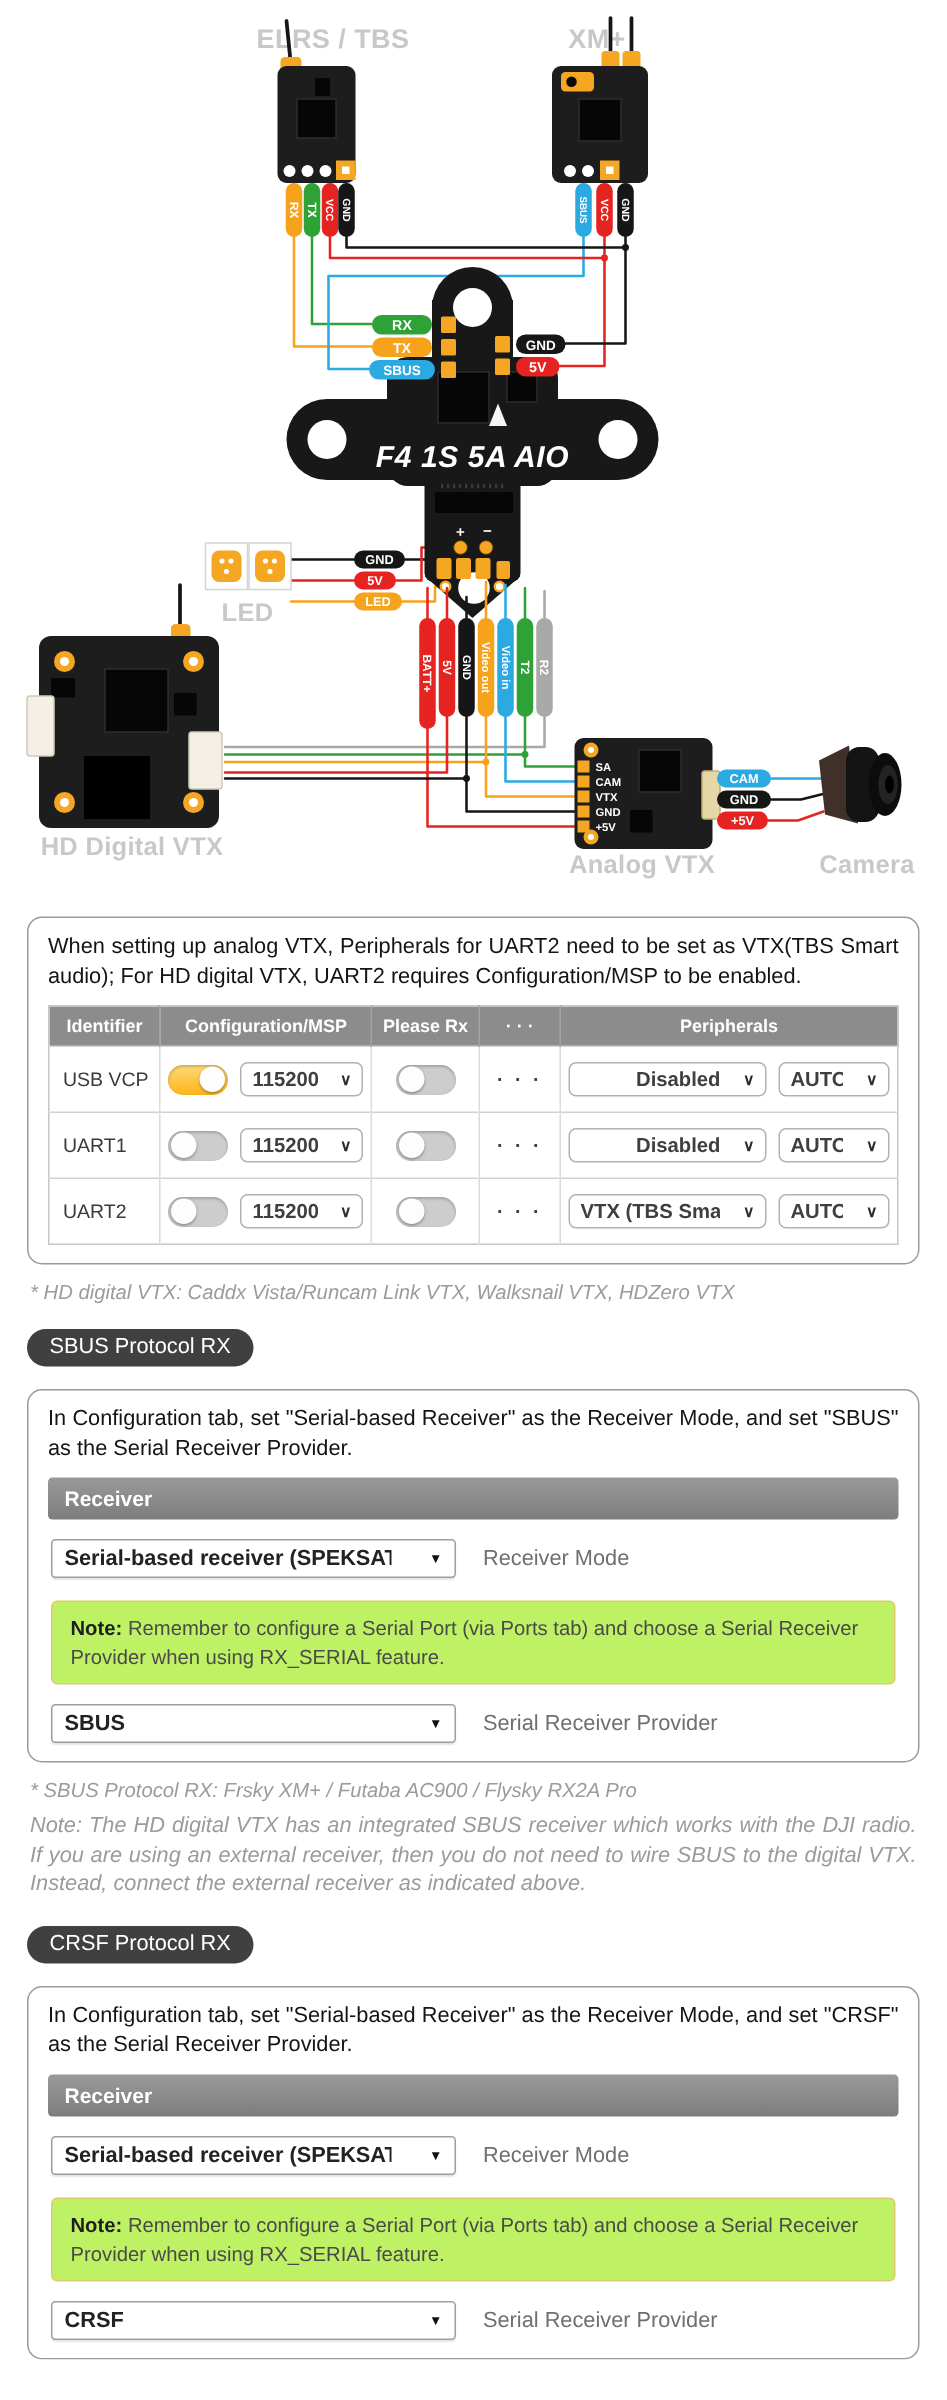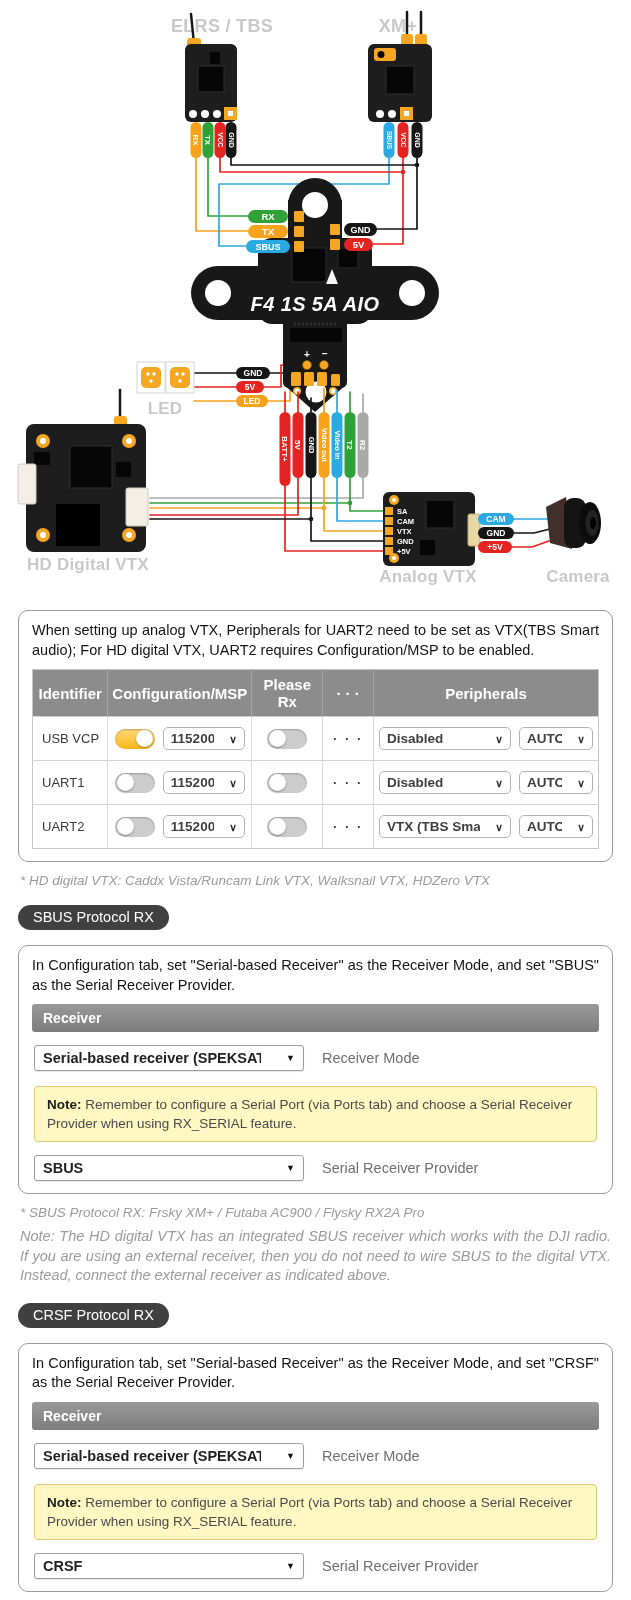--- a/index.html
+++ b/index.html
@@ -9,55 +9,55 @@
   .glabel { fill:#c8c8c8; font-weight:bold; font-size:18px; letter-spacing:.3px; }
   .glabel2 { fill:#c8c8c8; font-weight:bold; font-size:17px; letter-spacing:.2px; }
   .pt { fill:#fff; font-weight:bold; }
   .fclabel { fill:#fff; font-weight:bold; font-style:italic; font-size:20px; letter-spacing:.4px; }
   .wire { fill:none; stroke-width:1.7; stroke-linejoin:round; stroke-linecap:round; }
 
   .box { border:1.5px solid #9a9a9a; border-radius:10px; margin:6px 18px 0; padding:10px 13px 12px; }
   .para { font-size:14.5px; line-height:19.5px; color:#141414; text-align:justify; }
 
   table.ports { width:100%; border-collapse:collapse; margin-top:9px; border:1px solid #c6c6c6; }
-  .ports th { background:#8c8c8c; color:#fff; font-size:15px; padding:6px 4px; border-left:1px solid #a3a3a3; font-weight:bold; }
+  .ports th { background:#8c8c8c; color:#fff; font-size:12px; padding:6px 4px; border-left:1px solid #a3a3a3; font-weight:bold; }
   .ports th:first-child { border-left:none; }
   .ports td { border-top:1px solid #d2d2d2; border-left:1px solid #dcdcdc; padding:10px 5px; font-size:13px; color:#3a3a3a; }
   .ports td:first-child { border-left:none; padding-left:9px; }
   .cellflex { display:flex; align-items:center; justify-content:center; gap:8px; }
   .toggle { width:40px; height:20px; border-radius:10px; background:#cdcdcd; position:relative; flex:none;
             box-shadow:inset 0 1px 2px rgba(0,0,0,.25); }
   .toggle .knob { position:absolute; top:1.5px; left:2px; width:17px; height:17px; border-radius:50%;
                   background:#fdfdfd; box-shadow:0 1px 2px rgba(0,0,0,.35); }
   .toggle.on { background:linear-gradient(#ffd978,#fcb61a); }
   .toggle.on .knob { left:auto; right:2px; }
   .sel { border:1px solid #b2b2b2; border-radius:5px; background:#fff; display:flex; align-items:center;
          justify-content:space-between; padding:3px 7px; font-weight:bold; color:#3f3f3f; font-size:13.5px;gap:10px; }
   .sel .chev { font-size:10.5px; color:#2c2c2c; margin-left:5px; font-weight:bold; }
   .sel .val { white-space:nowrap; overflow:hidden; }
   .sel.baud { width:66px; }
-  .sel.periph { width:116px; }
+  .sel.periph { width:116px;justify-content:flex-end; }
   .sel.auto { width:58px; }
   .dots { color:#8f8f8f; text-align:center; font-weight:bold; letter-spacing:2px; }
 
   .footnote { margin:11px 20px 0; color:#9b9b9b; font-style:italic; font-size:13.5px; }
   .badge { display:inline-block; margin:17px 0 9px 18px; background:#404040; color:#fff; font-weight:normal;
            font-size:14.5px; padding:4px 15px 5px; border-radius:14px; }
 
   .panel { margin-top:9px; }
   .panel-header { background:linear-gradient(#999,#7d7d7d); color:#fff; font-weight:bold; font-size:14px;
                   padding:6px 11px; border-radius:3px; }
   .mode-row { display:flex; align-items:center; margin:13px 2px 0; }
   .bf-select { width:252px; border:1px solid #9e9e9e; border-radius:3px; padding:4px 8px; display:flex;
                justify-content:space-between; align-items:center; font-size:14.5px; font-weight:bold; color:#222;
                background:#fff; box-shadow:0 1px 1px rgba(0,0,0,.10); }
   .bf-select .val { white-space:nowrap; overflow:hidden; max-width:218px; }
   .bf-select .arrow { font-size:9px; color:#111; }
   .mode-label { margin-left:18px; color:#6f6f6f; font-size:14.5px; }
-  .note-box { margin:15px 2px 0; background:#fef9c3; border:1px solid #e0ca6e; border-radius:4px;
+  .note-box { margin:15px 2px 0; background:#bef264; border:1px solid #e0ca6e; border-radius:4px;
               padding:8px 12px; font-size:13.5px; color:#4a4a4a; line-height:19px; }
   .note-box b { color:#1d1d1d; }
   .gray-note { margin:7px 20px 0; color:#9b9b9b; font-style:italic; font-size:14.5px; line-height:19.5px; text-align:justify; }
 </style>
 </head>
 <body>
 
 
 
 

